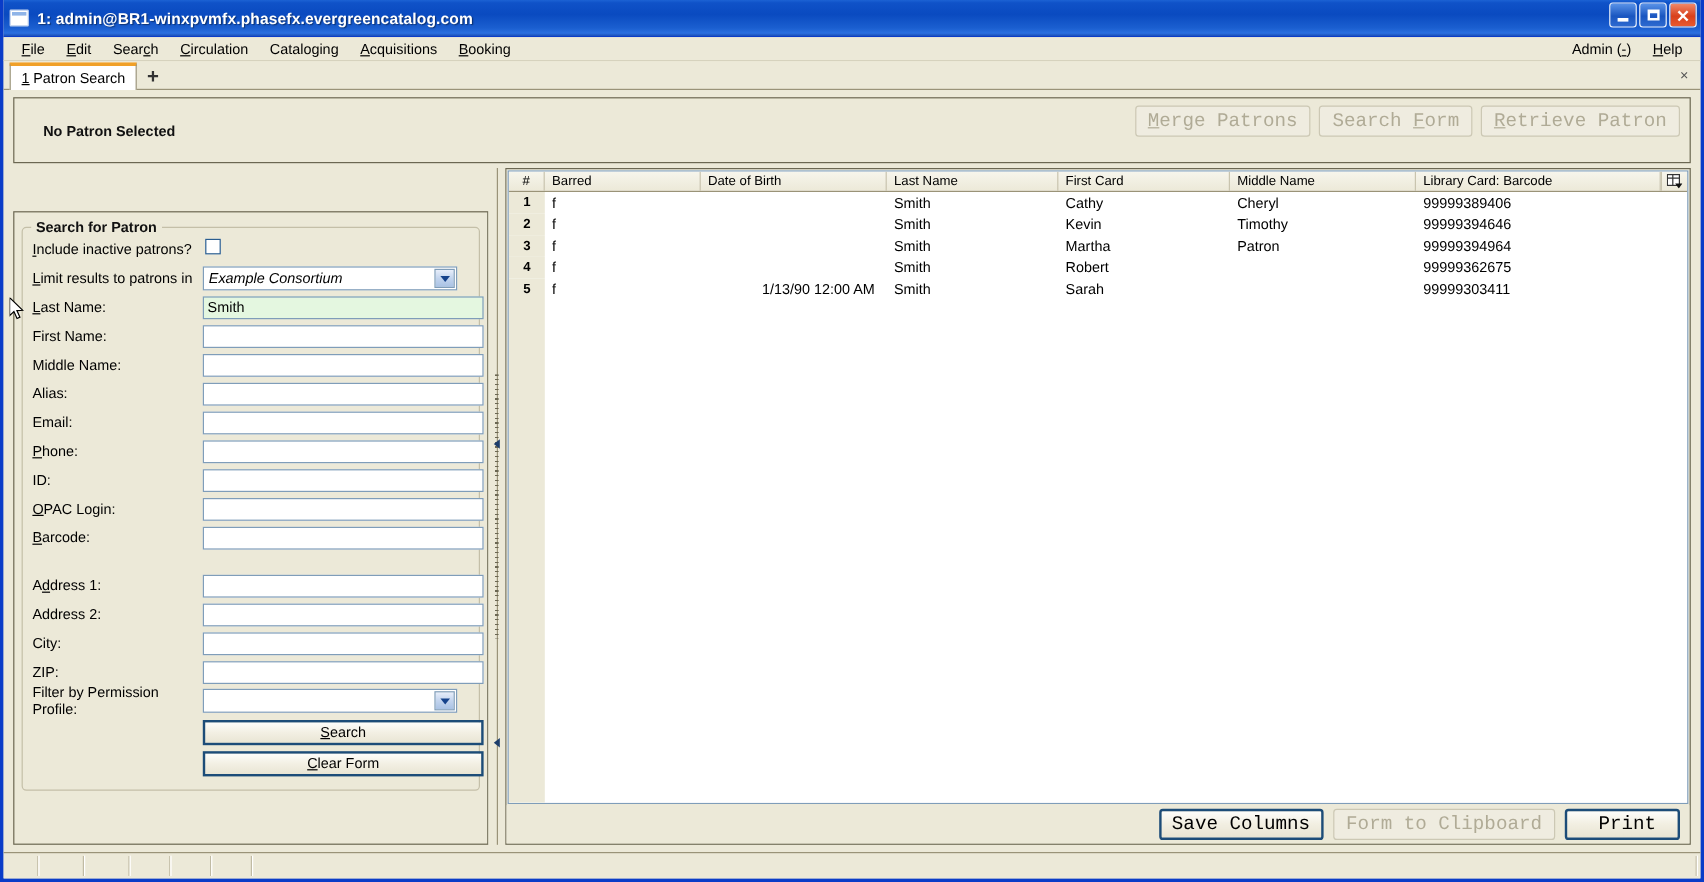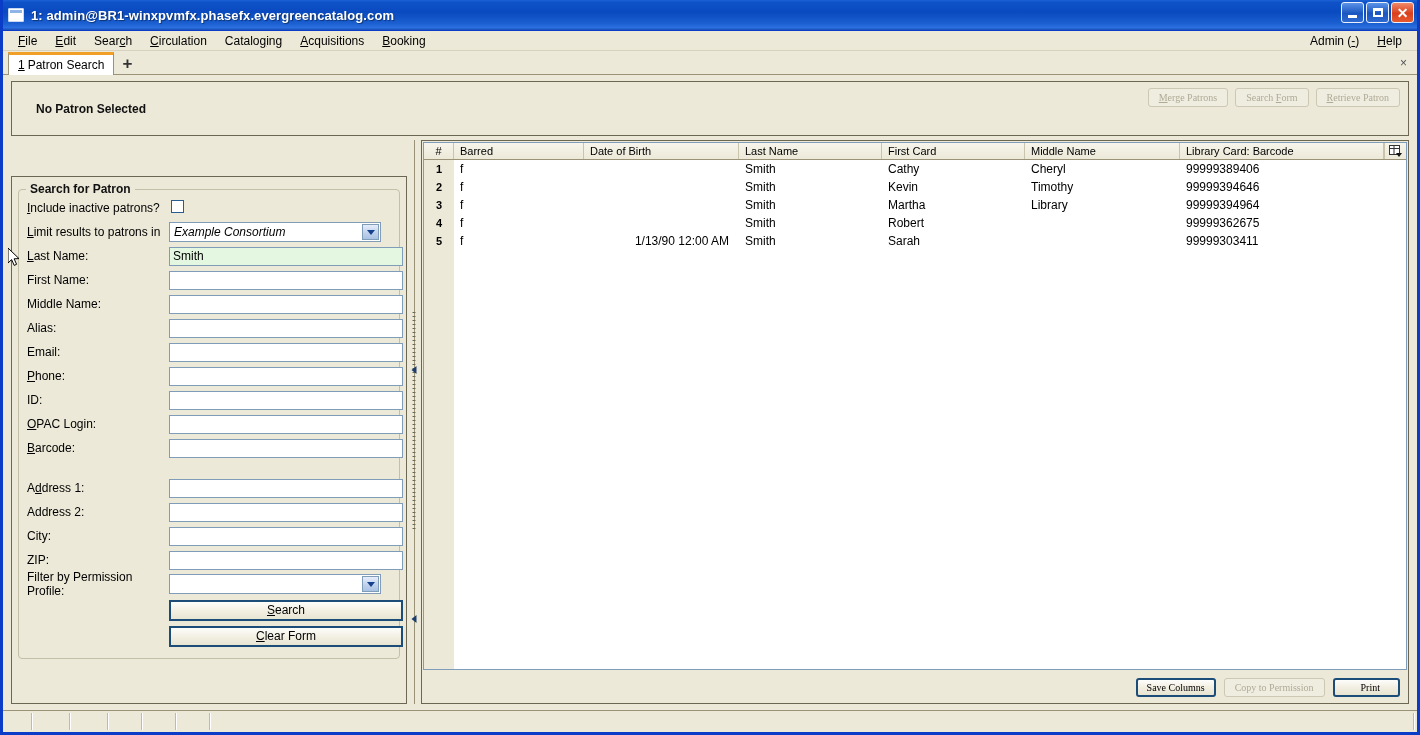--- a/index.html
+++ b/index.html
@@ -142,22 +142,22 @@
   }
   #patron-status {
     font-size: 12px; font-weight: bold; color: #111;
     margin-left: 14px;
   }
   #header-buttons {
     position: absolute; right: 8px; top: 6px;
     display: flex; gap: 7px;
   }
   .btn {
-    font-family: Liberation Serif, serif;
-    font-size: 10px;
+    font-family: Liberation Mono, monospace;
+    font-size: 16px;
     background: linear-gradient(to bottom,#fdfdfb,#f2efe2 48%,#e8e4d2);
     border: 1px solid #8e8a72;
     border-radius: 3px;
     padding: 3px 10px;
     color: #000;
     cursor: default;
     white-space: nowrap;
   }
   .btn.disabled {
     color: #b0ab96;
@@ -600,21 +600,21 @@
               <div class="gcell" style="width:155px">Timothy</div>
               <div class="gcell" style="flex:1">99999394646</div>
             </div>
 
             <div class="grow">
               <div class="gcell num" style="width:30px">3</div>
               <div class="gcell" style="width:130px">f</div>
               <div class="gcell right" style="width:155px"></div>
               <div class="gcell" style="width:143px">Smith</div>
               <div class="gcell" style="width:143px">Martha</div>
-              <div class="gcell" style="width:155px">Library</div>
+              <div class="gcell" style="width:155px">Patron</div>
               <div class="gcell" style="flex:1">99999394964</div>
             </div>
 
             <div class="grow">
               <div class="gcell num" style="width:30px">4</div>
               <div class="gcell" style="width:130px">f</div>
               <div class="gcell right" style="width:155px"></div>
               <div class="gcell" style="width:143px">Smith</div>
               <div class="gcell" style="width:143px">Robert</div>
               <div class="gcell" style="width:155px"></div>
@@ -629,21 +629,21 @@
               <div class="gcell" style="width:143px">Sarah</div>
               <div class="gcell" style="width:155px"></div>
               <div class="gcell" style="flex:1">99999303411</div>
             </div>
 
           </div>
         </div>
 
         <div id="grid-footer">
           <div class="btn strong">Save Columns</div>
-          <div class="btn disabled">Copy to Permission</div>
+          <div class="btn disabled">Form to Clipboard</div>
           <div class="btn strong" style="padding-left:26px;padding-right:18px">Print</div>
         </div>
       </div>
 
     </div>
   </div>
 
   <div id="statusbar">
     <div class="sseg" style="width:28px"></div>
     <div class="sseg" style="width:38px"></div>

